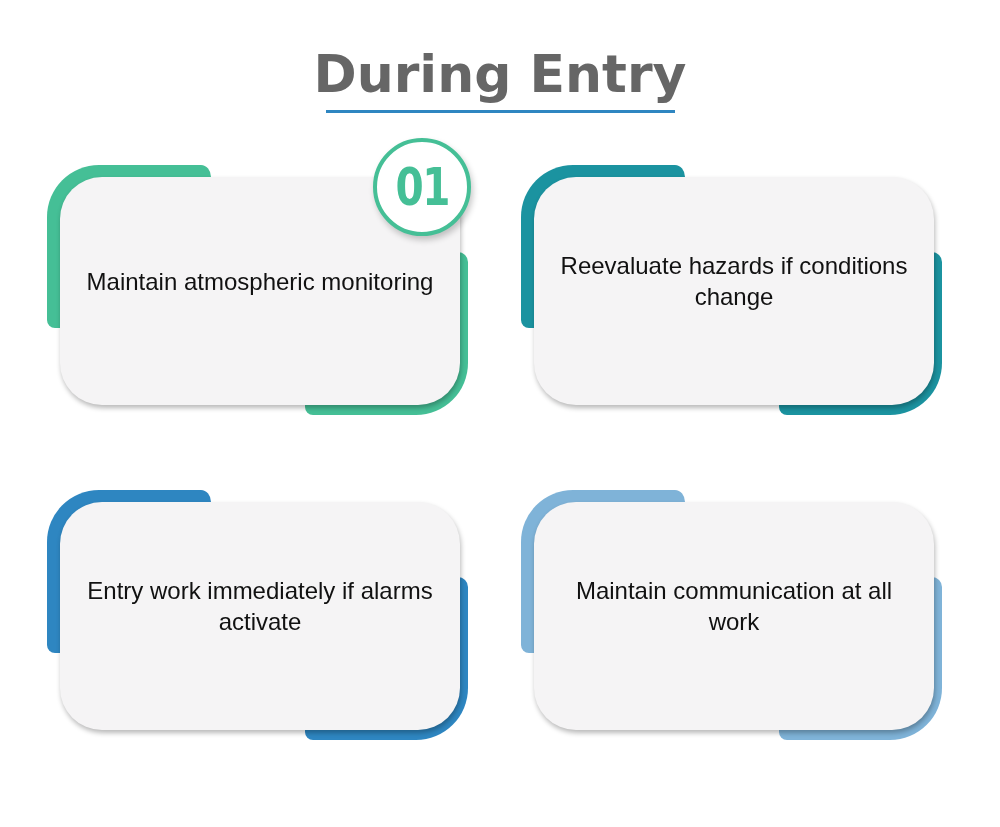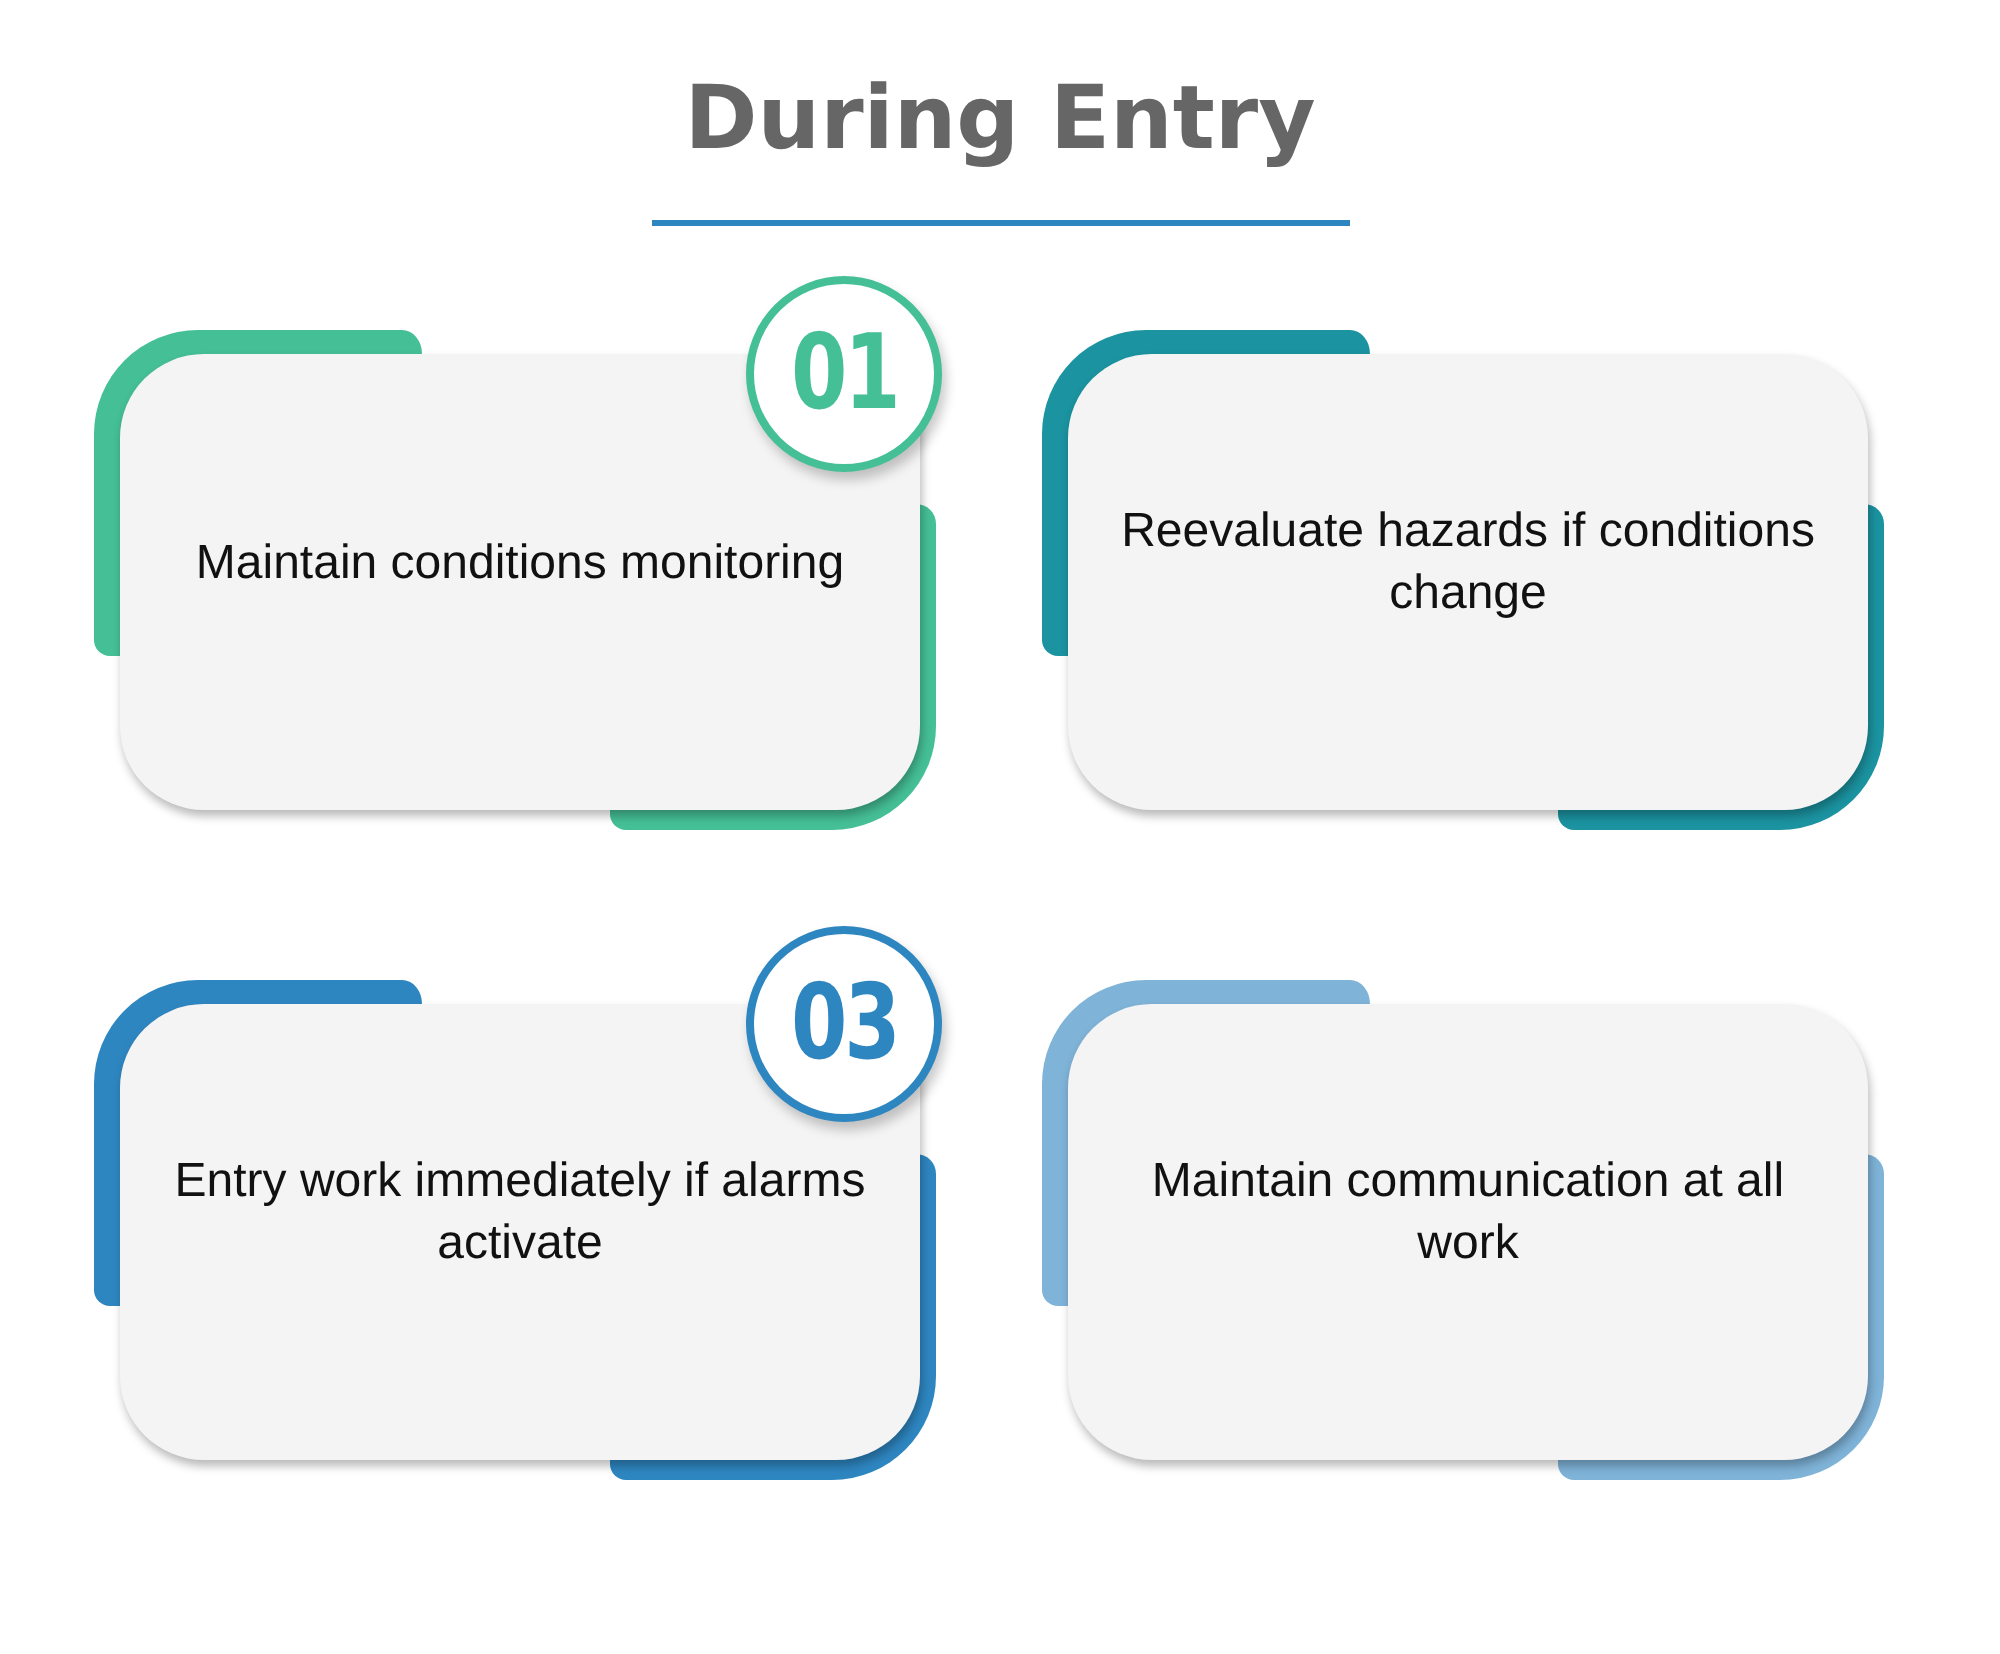--- a/index.html
+++ b/index.html
@@ -1,22 +1,22 @@
 <!DOCTYPE html>
 <html><head>
 <meta charset="utf-8">
 <style>
   html, body { margin: 0; padding: 0; }
   body {
     width: 1000px; height: 827px; background: #ffffff; position: relative; overflow: hidden;
     font-family: "Liberation Sans", "DejaVu Sans", sans-serif;
   }
   .title {
-    position: absolute; left: 0; top: 34px; width: 1000px; text-align: center;
-    font-family: "DejaVu Sans", sans-serif; font-weight: bold; font-size: 44px; color: #666666;
+    position: absolute; left: 0; top: 44px; width: 1000px; text-align: center;
+    font-family: "DejaVu Sans", sans-serif; font-weight: bold; font-size: 52px; color: #666666;
     letter-spacing: 0px;
   }
   .title-rule {
     position: absolute; left: 326px; top: 110px; width: 349px; height: 3px; background: #2e86c1;
   }
   .step { position: absolute; width: 440px; height: 280px; }
   .accent-tl {
     position: absolute; left: 0; top: 0; width: 164px; height: 163px;
     border-top-left-radius: 52px; border-top-right-radius: 10px 12px; border-bottom-left-radius: 8px;
   }
@@ -48,44 +48,41 @@
 </head>
 <body>
 
 <div class="title">During Entry</div>
 <div class="title-rule"></div>
 
 <div class="step" style="left:47px; top:165px;">
   <div class="accent-tl" style="background: rgb(69, 191, 150);"></div>
   <div class="accent-br" style="background: rgb(69, 191, 150);"></div>
   <div class="card">
-    <div class="card-text">Maintain conditions monitoring</div>
+    <div class="card-text">Maintain atmospheric monitoring</div>
   </div>
   <div class="badge" style="border-color: rgb(69, 191, 150);">
     <span class="badge-num" style="color: rgb(69, 191, 150);">01</span>
   </div>
 </div>
 
 <div class="step" style="left:521px; top:165px;">
   <div class="accent-tl" style="background: rgb(27, 147, 160);"></div>
   <div class="accent-br" style="background: rgb(27, 147, 160);"></div>
   <div class="card">
     <div class="card-text">Reevaluate hazards if conditions change</div>
   </div>
 </div>
 
 <div class="step" style="left:47px; top:490px;">
   <div class="accent-tl" style="background: rgb(46, 134, 193);"></div>
   <div class="accent-br" style="background: rgb(46, 134, 193);"></div>
   <div class="card">
     <div class="card-text">Entry work immediately if alarms activate</div>
   </div>
-  <div class="badge" style="border-color: rgb(46, 134, 193);">
-    <span class="badge-num" style="color: rgb(46, 134, 193);">03</span>
-  </div>
 </div>
 
 <div class="step" style="left:521px; top:490px;">
   <div class="accent-tl" style="background: rgb(127, 179, 216);"></div>
   <div class="accent-br" style="background: rgb(127, 179, 216);"></div>
   <div class="card">
     <div class="card-text">Maintain communication at all work</div>
   </div>
 </div>
 

